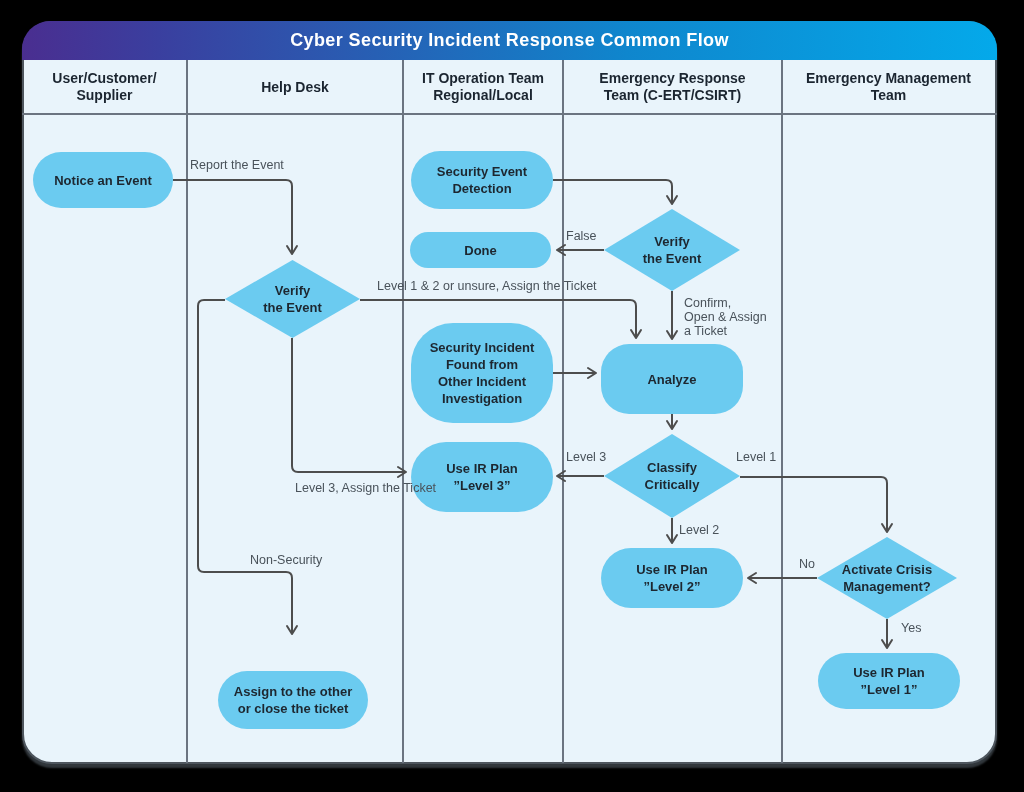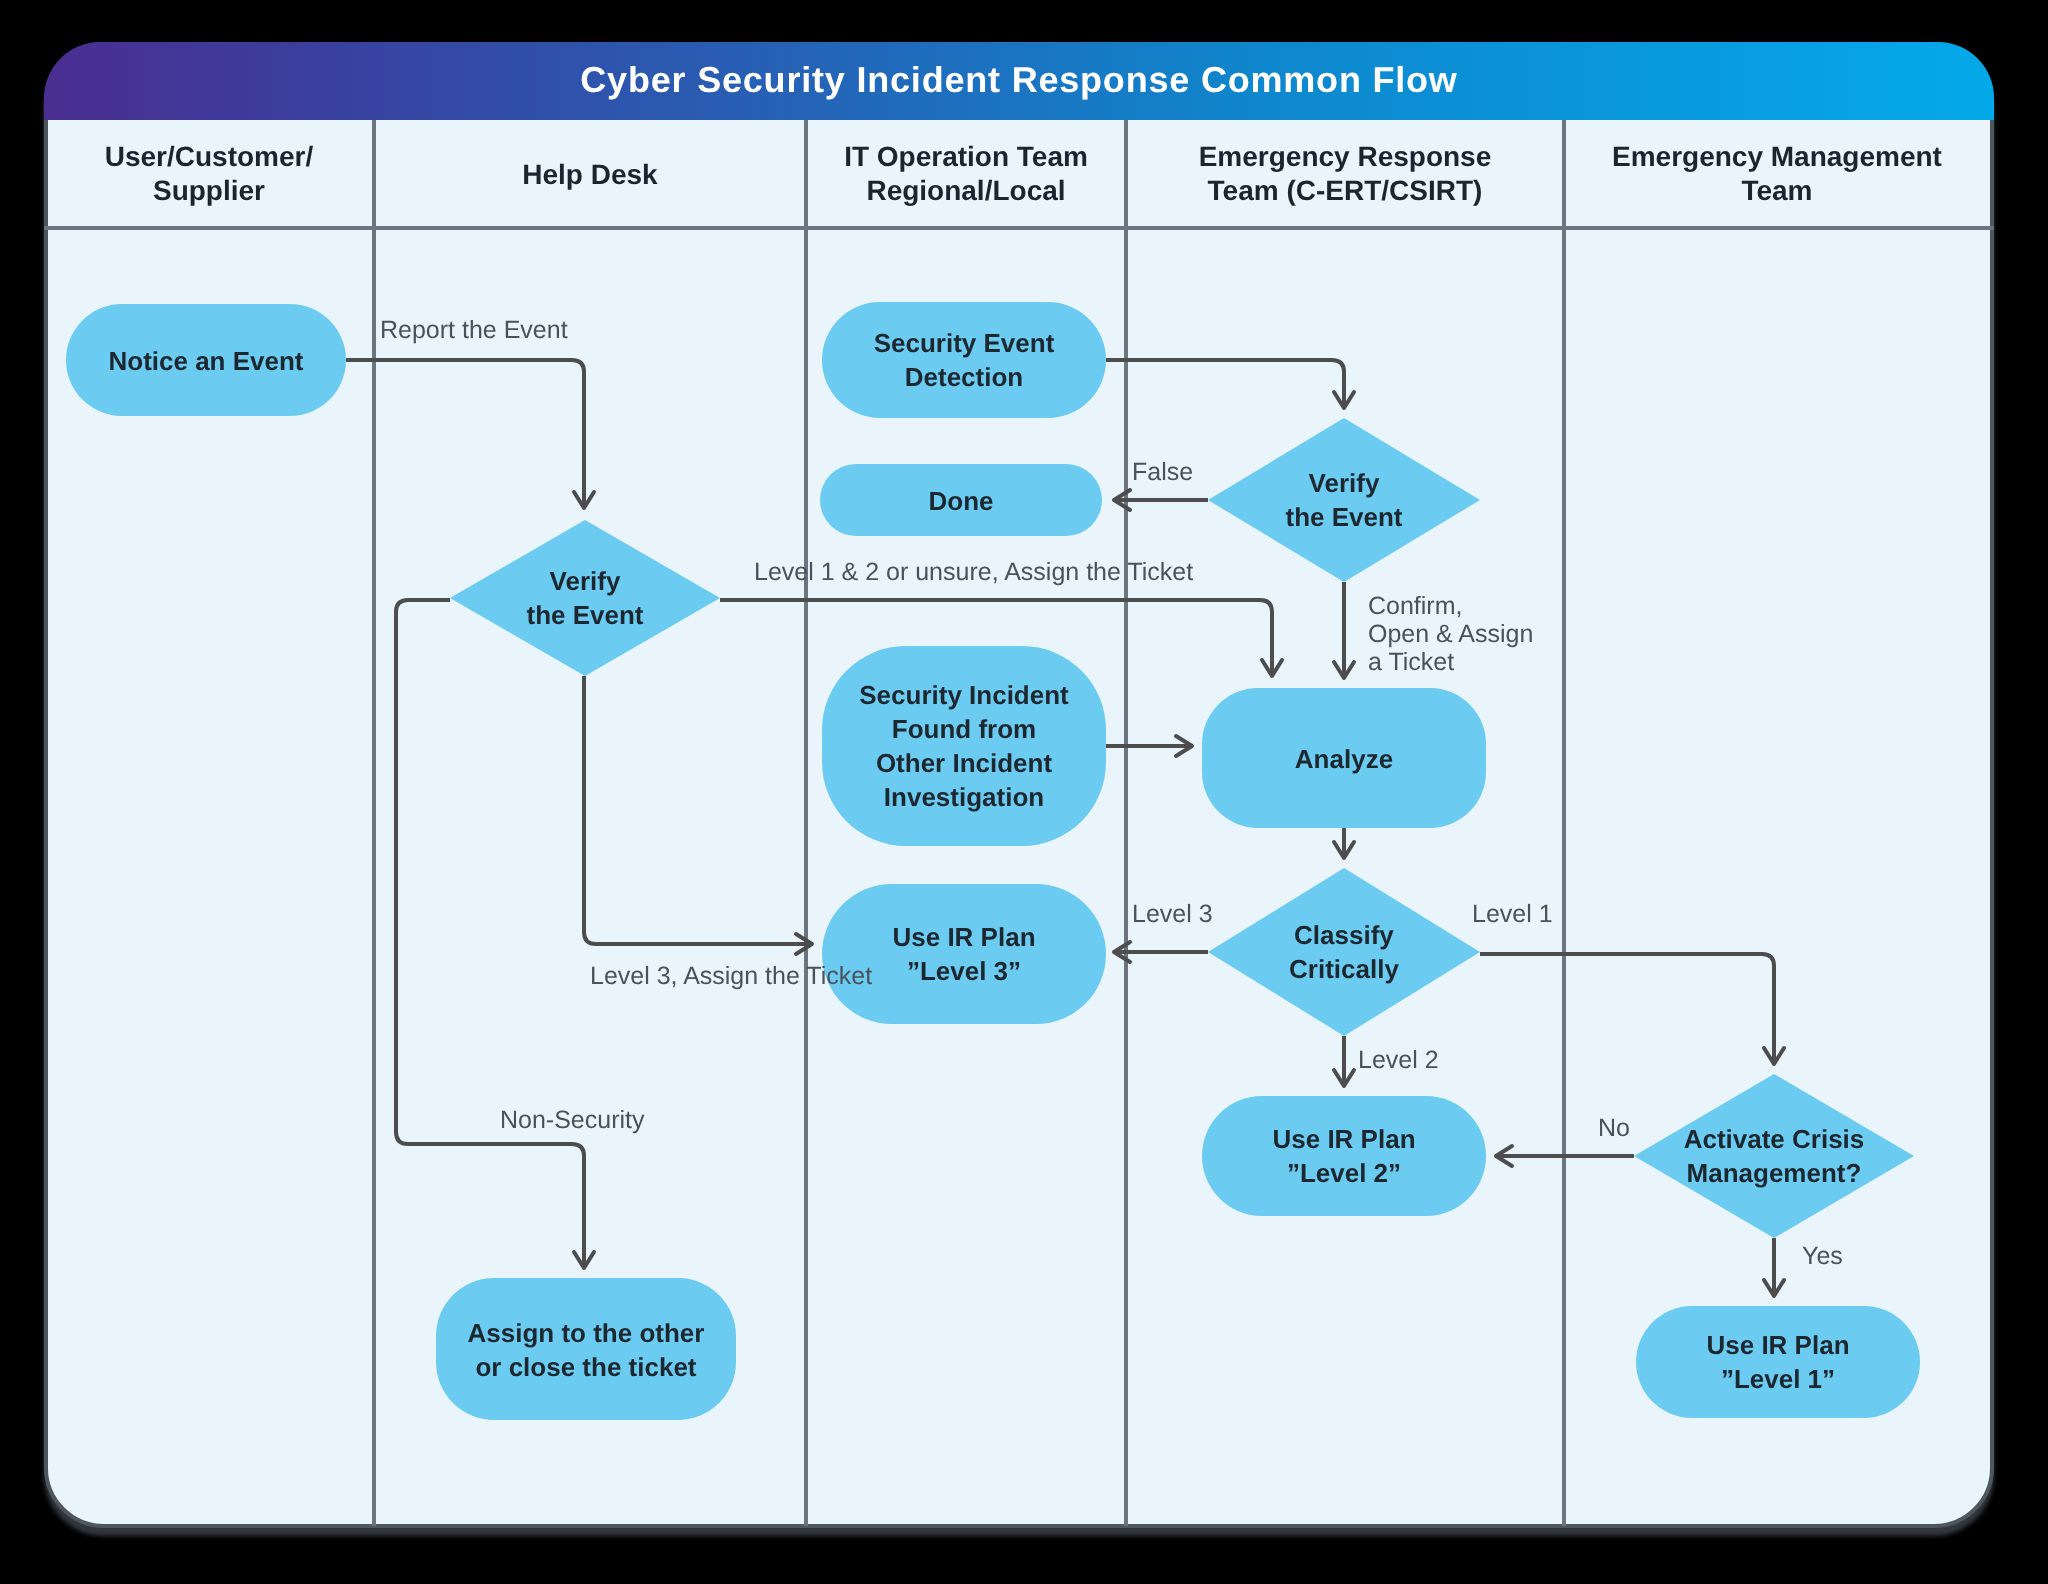--- a/index.html
+++ b/index.html
@@ -146,21 +146,21 @@
   <div class="node diamond" style="left:817px;top:537px;width:140px;height:82px;">
     <span class="node-label">Activate Crisis
 Management?</span>
   </div>
 
   <div class="node" style="left:818px;top:653px;width:142px;height:56px;border-radius:28px;">
     <span class="node-label">Use IR Plan
 ”Level 1”</span>
   </div>
 
-  <div class="node" style="left:218px;top:639px;width:150px;height:71px;border-radius:29px;">
+  <div class="node" style="left:218px;top:671px;width:150px;height:58px;border-radius:29px;">
     <span class="node-label">Assign to the other
 or close the ticket</span>
   </div>
 
   <div class="elabel" style="left:190px;top:158px;">Report the Event</div>
   <div class="elabel" style="left:377px;top:279px;">Level 1 &amp; 2 or unsure, Assign the Ticket</div>
   <div class="elabel" style="left:566px;top:229px;">False</div>
   <div class="elabel" style="left:684px;top:296px;">Confirm,
 Open &amp; Assign
 a Ticket</div>

